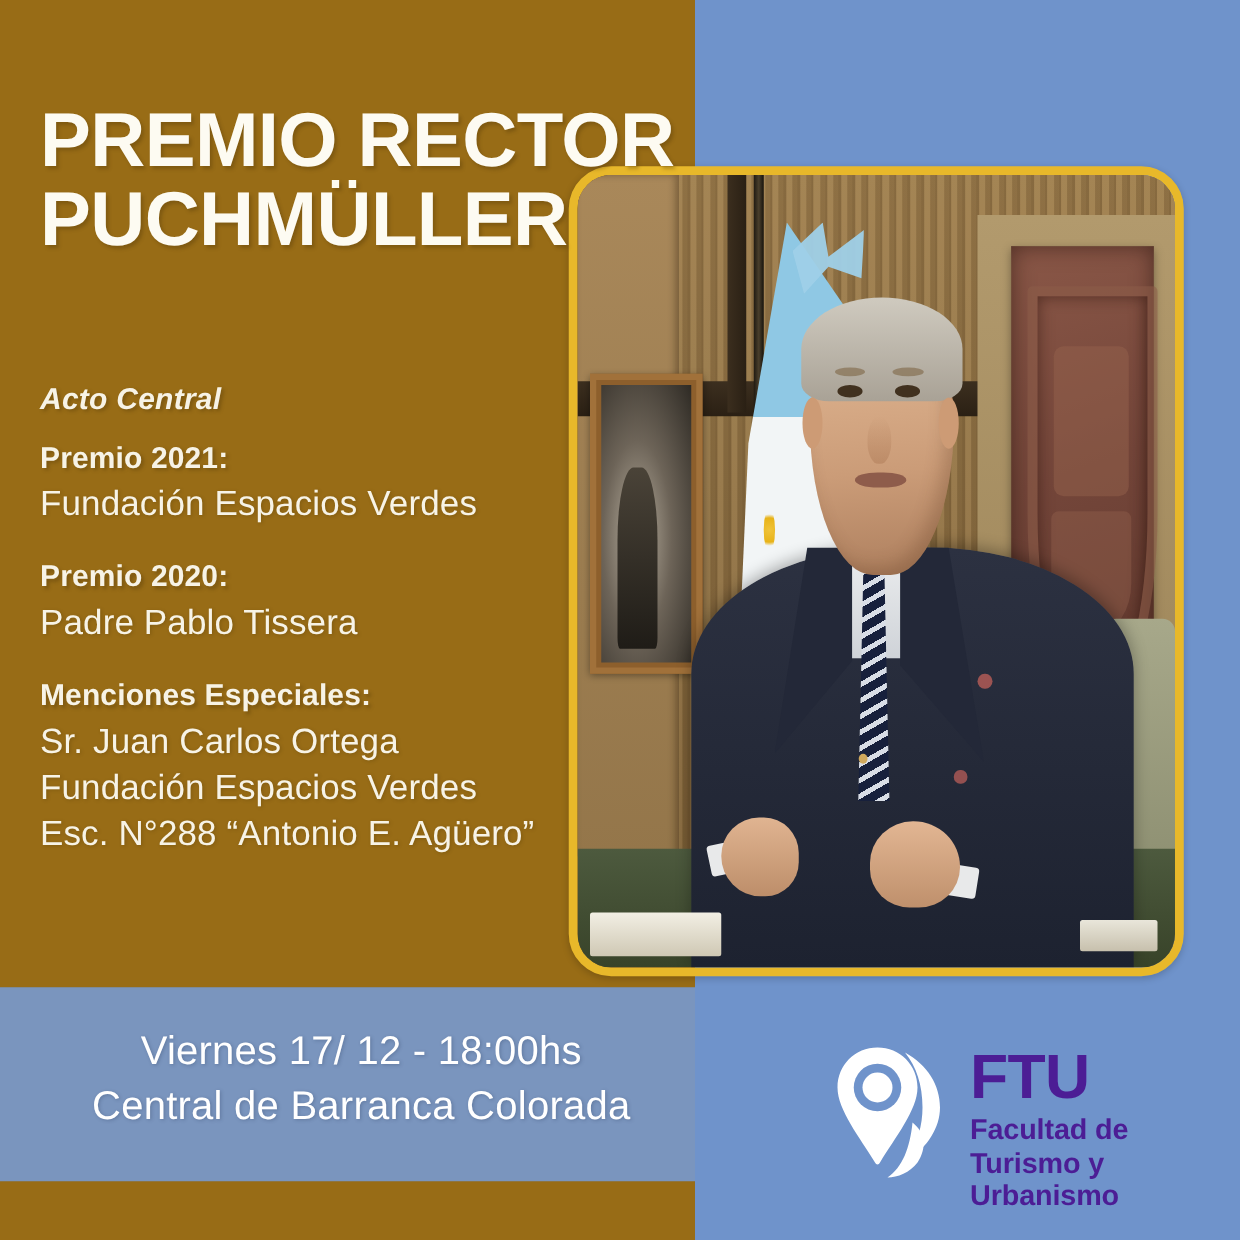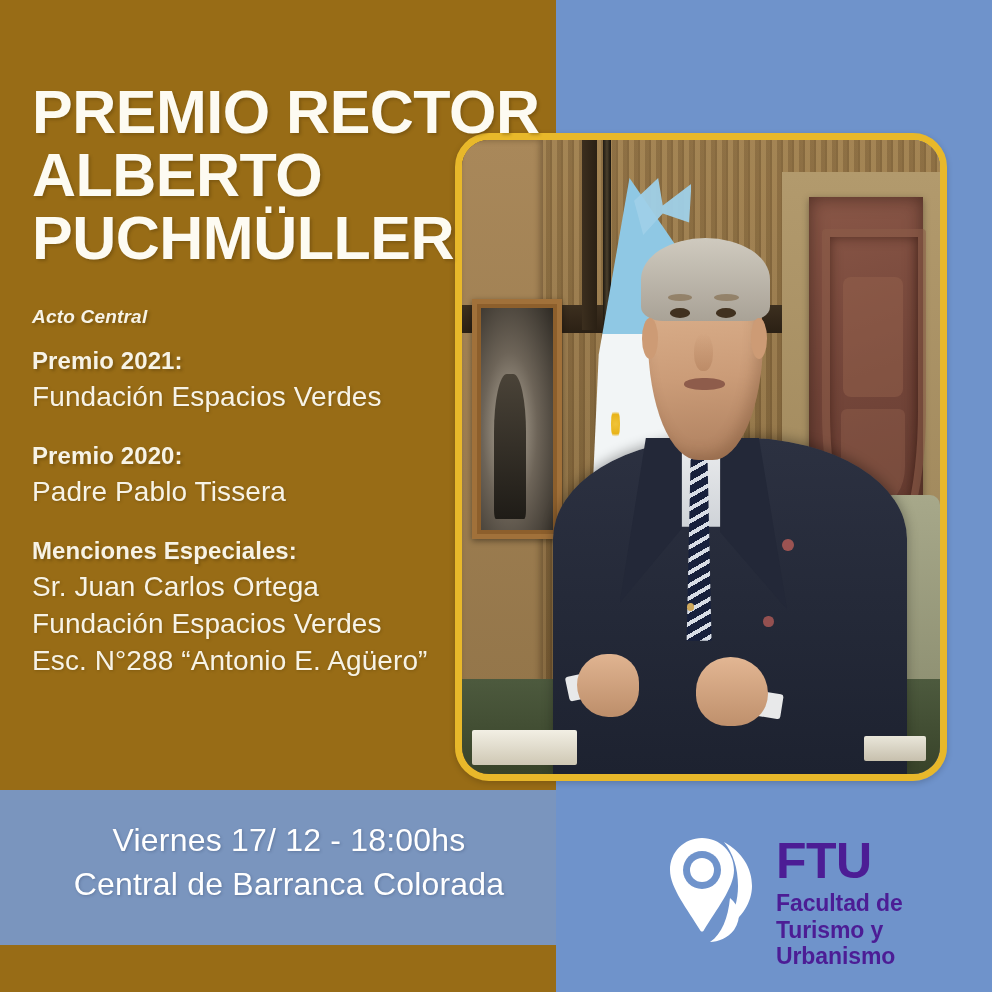--- a/index.html
+++ b/index.html
@@ -45,21 +45,21 @@
   .headline .l1{display:block;}
   .headline .l2{display:block;}
   .headline .l3{display:block;}
 
   
   .copy{
     position:absolute;left:32px;top:306px;width:470px;
     color:#f7f3e6;z-index:6;
   }
   .acto{
-    font-size:19px;font-weight:bold;font-style:italic;
+    font-size:24px;font-weight:bold;font-style:italic;
     letter-spacing:.2px;margin:0 0 19px 0;
     text-shadow:2px 2px 3px rgba(70,45,5,.35);
   }
   .blk{margin:0 0 26px 0;}
   .blk:last-child{margin-bottom:0;}
   .blk .hd{
     display:block;font-size:24px;font-weight:bold;
     margin-bottom:4px;letter-spacing:.1px;
     text-shadow:2px 2px 3px rgba(70,45,5,.35);
   }
@@ -393,21 +393,20 @@
       <div class="cuff-r"></div>
       <div class="hand-l"></div>
       <div class="hand-r"></div>
       <div class="desk-paper"></div>
       <div class="desk-paper2"></div>
     </div>
   </div>
 
   <h1 class="headline">
     <span class="l1">PREMIO RECTOR</span>
-    <span class="l2">ALBERTO</span>
     <span class="l3">PUCHMÜLLER</span>
   </h1>
 
   <div class="copy">
     <div class="acto">Acto Central</div>
 
     <div class="blk">
       <span class="hd">Premio 2021:</span>
       <span class="ln">Fundación Espacios Verdes</span>
     </div>

